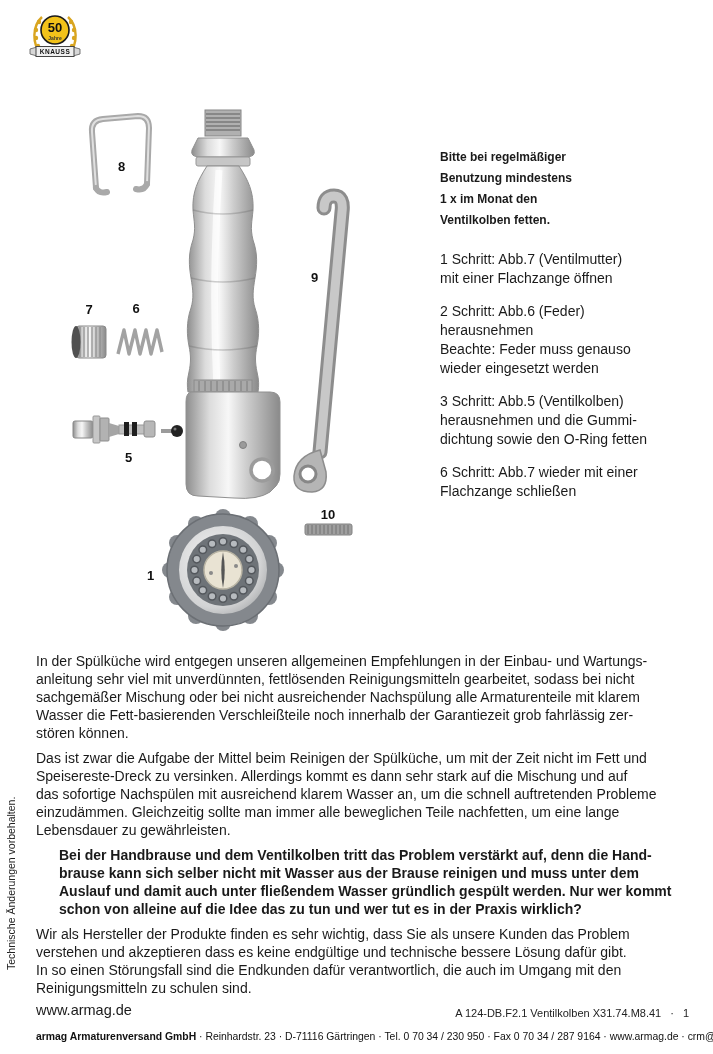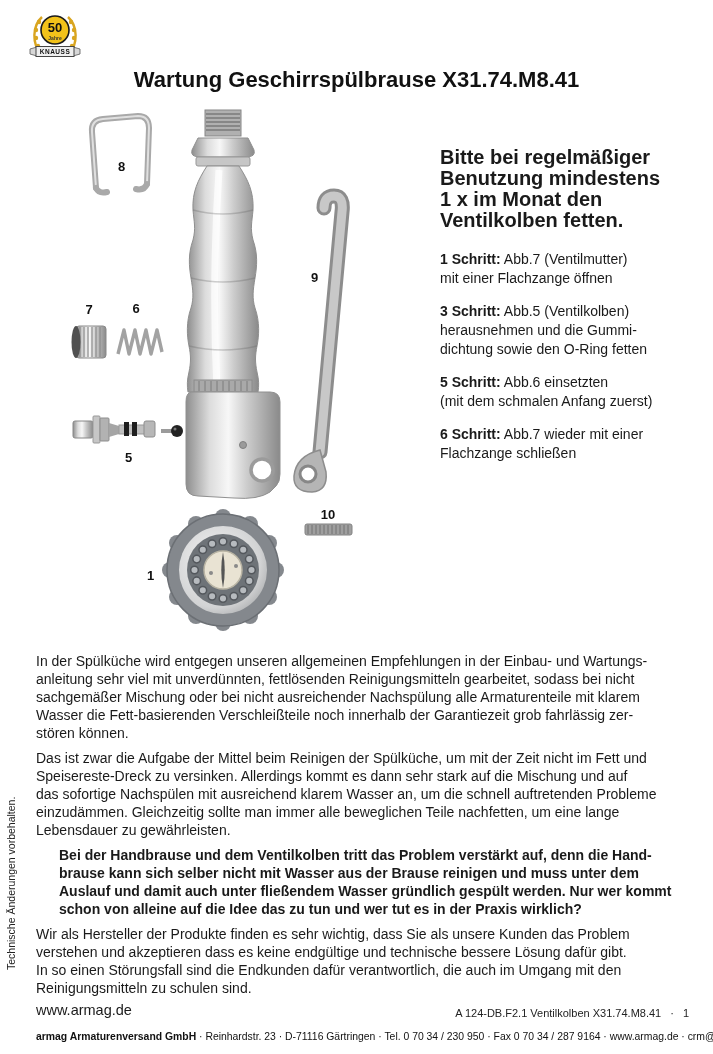--- a/index.html
+++ b/index.html
@@ -17,23 +17,23 @@
 
   .title{position:absolute;top:67px;left:0;right:0;text-align:center;
          font-size:22px;font-weight:bold;color:#111;}
 
   
   .photo{position:absolute;left:58px;top:100px;width:375px;height:545px;}
   .photo svg text{font-family:"Liberation Sans",sans-serif;font-weight:bold;font-size:13px;fill:#111;}
 
   
   .instructions{position:absolute;left:440px;top:147px;width:268px;}
-  .intro{font-weight:bold;font-size:20px;line-height:21px;white-space:pre-line;margin:0 0 19px 0;}
+  .intro{font-weight:bold;font-size:12px;line-height:21px;white-space:pre-line;margin:0 0 19px 0;}
   .step{font-size:14px;line-height:19px;white-space:pre-line;margin:0 0 14px 0;}
-  .step .b{font-weight:bold;}
+  .step .b{font-weight:normal;}
 
   
   .bodytext{position:absolute;left:36px;top:652px;width:658px;font-size:14px;line-height:18px;}
   .para{white-space:pre-line;margin:0 0 7px 0;}
   .para.bold{font-weight:bold;margin-left:23px;}
 
   
   .sidenote{position:absolute;left:5px;top:970px;transform:rotate(-90deg);transform-origin:0 0;
             font-size:10.5px;color:#222;white-space:nowrap;width:236px;}
 
@@ -65,21 +65,20 @@
       <text x="29" y="24" text-anchor="middle" font-size="13" font-weight="bold" fill="#111">50</text>
       <text x="29" y="32" text-anchor="middle" font-size="5" font-weight="bold" fill="#333">Jahre</text>
       <polygon points="4,41 11,39 11,48 4,46" fill="#d7d7d7" stroke="#555" stroke-width="0.8"></polygon>
       <polygon points="54,41 47,39 47,48 54,46" fill="#d7d7d7" stroke="#555" stroke-width="0.8"></polygon>
       <rect x="10" y="38.5" width="38" height="10" fill="#efefef" stroke="#444" stroke-width="1"></rect>
       <text x="29" y="46" text-anchor="middle" font-size="6.5" font-weight="bold" fill="#111" letter-spacing="0.5">KNAUSS</text>
     </svg>
   </div>
 
 
-  <div class="title">Wartung Geschirrspülbrause X31.74.M8.41</div>
 
   <div class="photo">
     <svg width="375" height="545" viewBox="0 0 375 545">
       <defs>
         <linearGradient id="mh" x1="0" y1="0" x2="1" y2="0">
           <stop offset="0" stop-color="#8e8e8e"></stop>
             <stop offset="0.25" stop-color="#dcdcdc"></stop>
           <stop offset="0.45" stop-color="#f7f7f7"></stop>
             <stop offset="0.65" stop-color="#cccccc"></stop>
           <stop offset="1" stop-color="#8a8a8a"></stop>
@@ -236,25 +235,27 @@
     </svg>
   </div>
 
   <div class="instructions">
     <p class="intro">Bitte bei regelmäßiger
 Benutzung mindestens
 1 x im Monat den
 Ventilkolben fetten.</p>
     <p class="step"><span class="b">1 Schritt:</span><span> Abb.7 (Ventilmutter)
 mit einer Flachzange öffnen</span></p>
+    <p class="step"><span class="b">2 Schritt:</span><span> Abb.6 (Feder)
+herausnehmen
+</span><span class="b">Beachte</span><span>: Feder muss genauso
+wieder eingesetzt werden</span></p>
     <p class="step"><span class="b">3 Schritt:</span><span> Abb.5 (Ventilkolben)
 herausnehmen und die Gummi-
 dichtung sowie den O-Ring fetten</span></p>
-    <p class="step"><span class="b">5 Schritt:</span><span> Abb.6 einsetzten
-(mit dem schmalen Anfang zuerst)</span></p>
     <p class="step"><span class="b">6 Schritt:</span><span> Abb.7 wieder mit einer
 Flachzange schließen</span></p>
   </div>
 
   <div class="bodytext">
     <p class="para">In der Spülküche wird entgegen unseren allgemeinen Empfehlungen in der Einbau- und Wartungs-
 anleitung sehr viel mit unverdünnten, fettlösenden Reinigungsmitteln gearbeitet, sodass bei nicht
 sachgemäßer Mischung oder bei nicht ausreichender Nachspülung alle Armaturenteile mit klarem
 Wasser die Fett-basierenden Verschleißteile noch innerhalb der Garantiezeit grob fahrlässig zer-
 stören können.</p>

